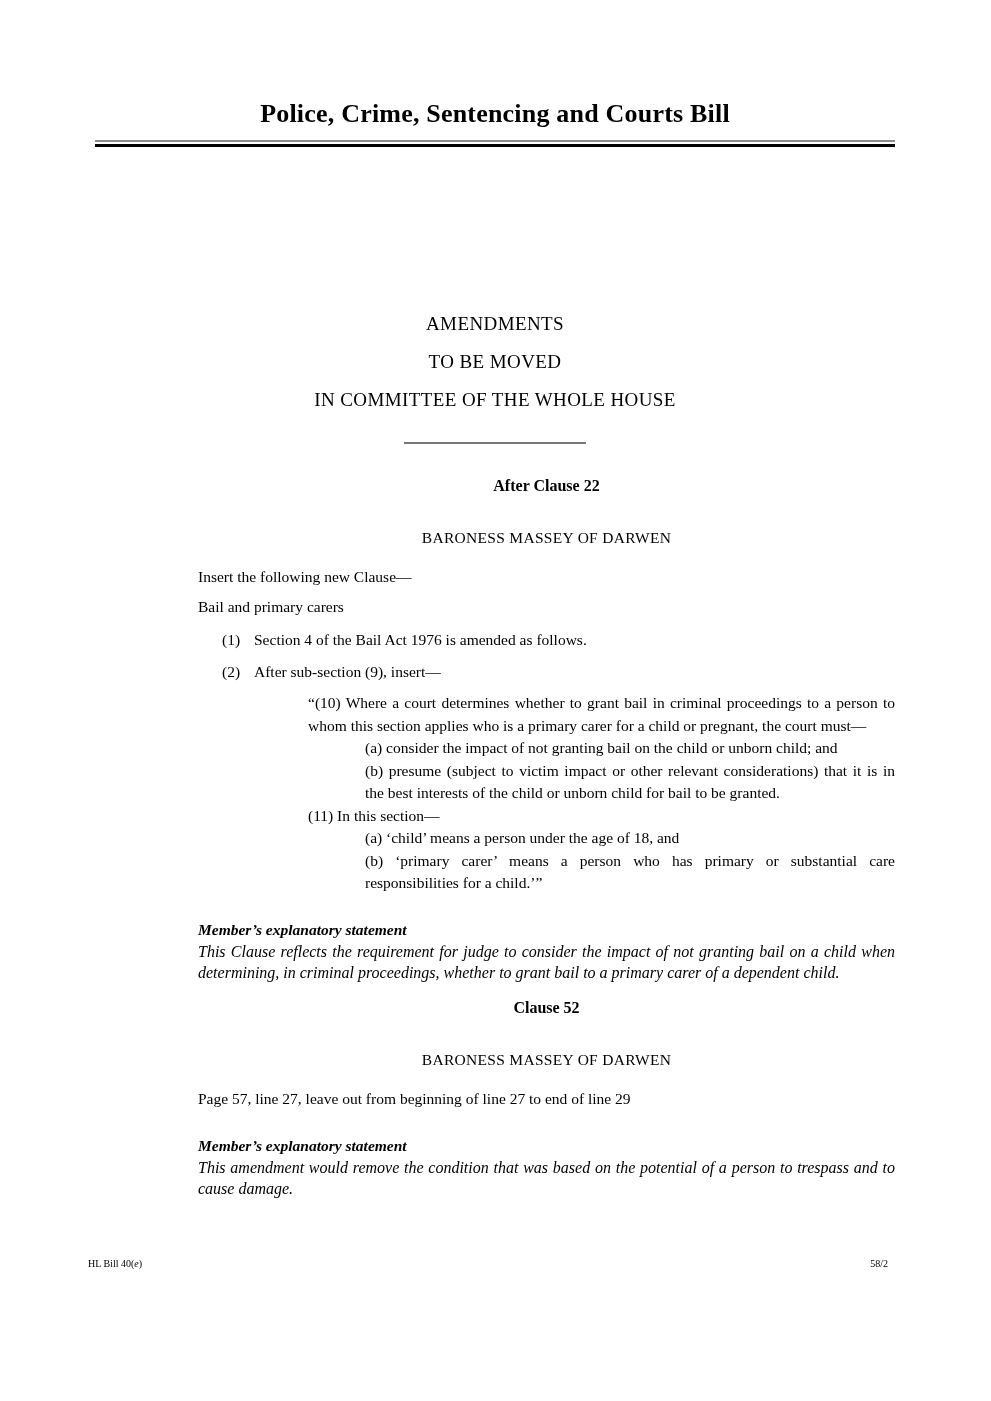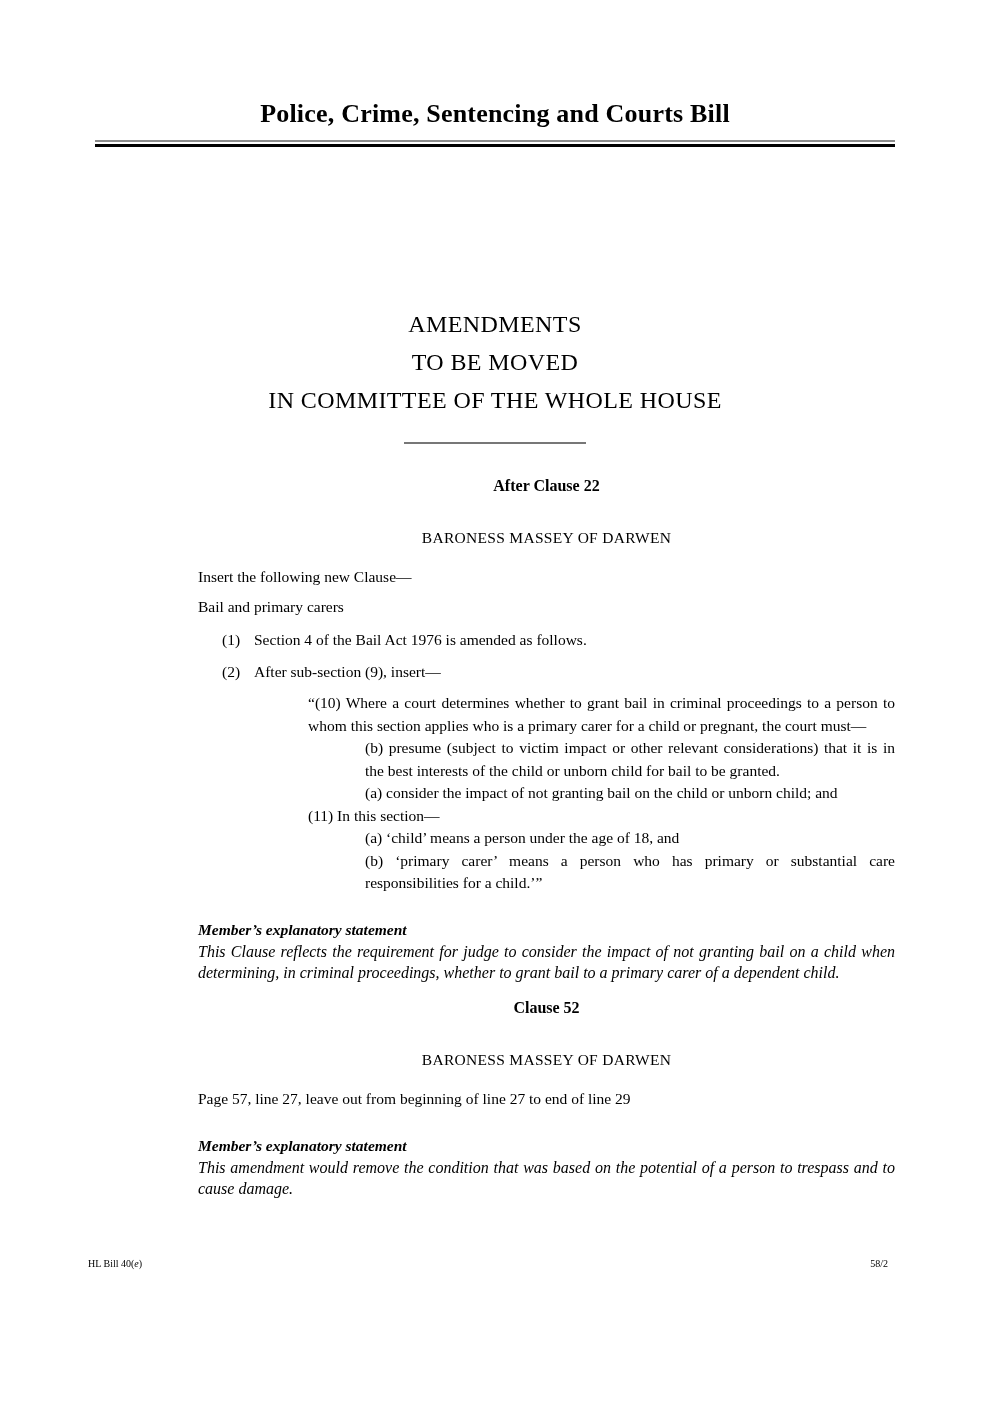--- a/index.html
+++ b/index.html
@@ -59,21 +59,21 @@
 
   
   .headings {
     position: absolute;
     left: 95px;
     top: 305px;
     width: 800px;
     text-align: center;
   }
   .headings .hline {
-    font-size: 24px;
+    font-size: 19px;
     line-height: 38px;
     letter-spacing: 0.4px;
   }
   .sep-rule {
     width: 182px;
     height: 2px;
     background: #777777;
     margin: 23px auto 0 auto;
   }
 
@@ -225,22 +225,22 @@
         </li>
         <li>
           <span class="num">(2)</span>
           <span>After sub-section (9), insert—</span>
         </li>
       </ul>
 
       <div class="quote-block">
         <p class="q-para">“(10) Where a court determines whether to grant bail in criminal proceedings to a person to whom this section applies who is a primary carer for a child or pregnant, the court must—</p>
         <div class="sub-list">
+          <p class="sub-item">(a) consider the impact of not granting bail on the child or unborn child; and</p>
           <p class="sub-item">(b) presume (subject to victim impact or other relevant considerations) that it is in the best interests of the child or unborn child for bail to be granted.</p>
-          <p class="sub-item">(a) consider the impact of not granting bail on the child or unborn child; and</p>
         </div>
         <p class="q-para">(11) In this section—</p>
         <div class="sub-list">
           <p class="sub-item">(a) ‘child’ means a person under the age of 18, and</p>
           <p class="sub-item">(b) ‘primary carer’ means a person who has primary or substantial care responsibilities for a child.’”</p>
         </div>
       </div>
 
       <div class="explan">
         <p class="explan-title">Member’s explanatory statement</p>

